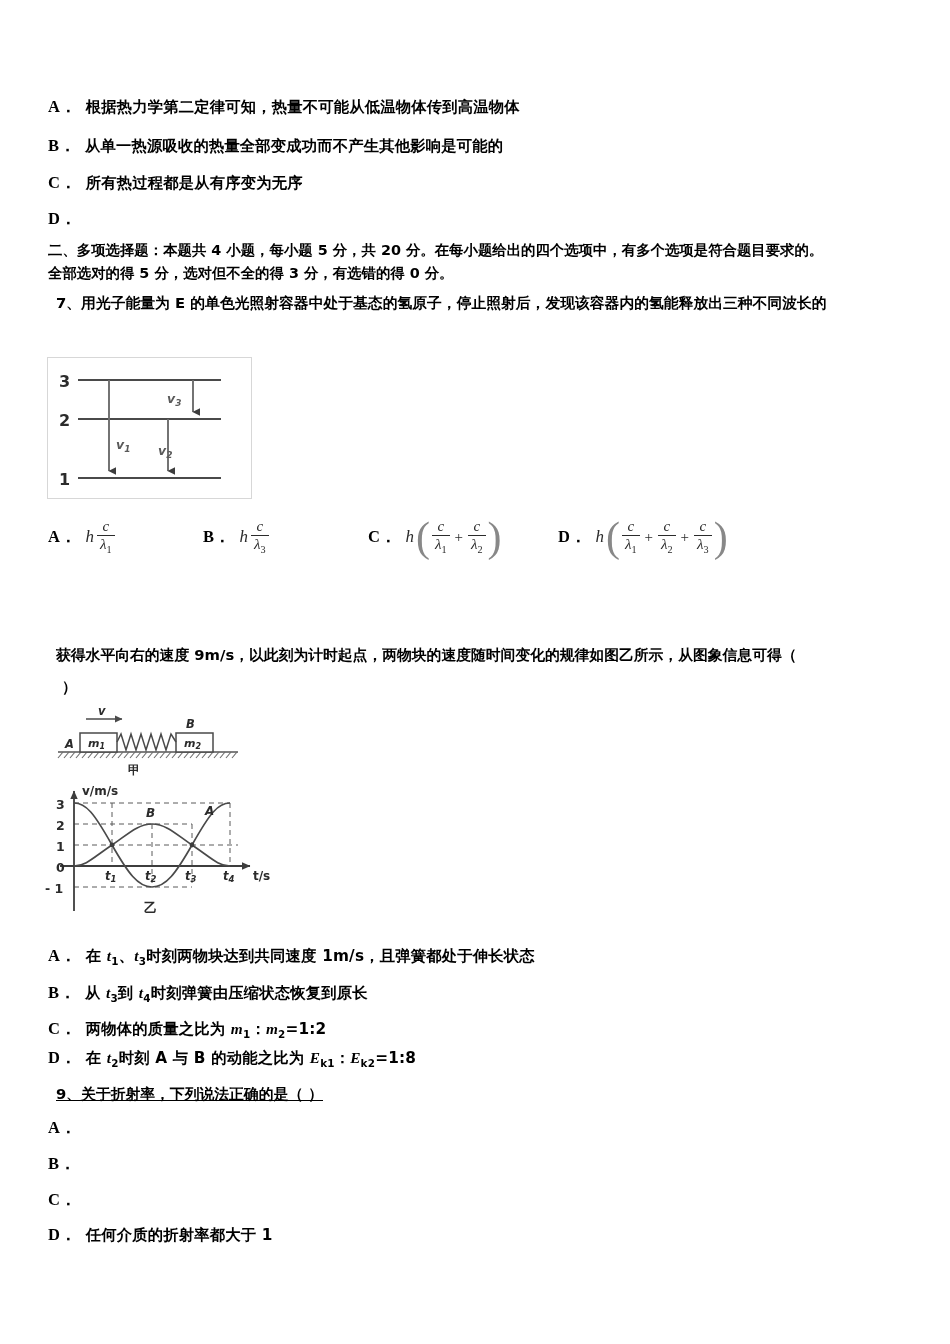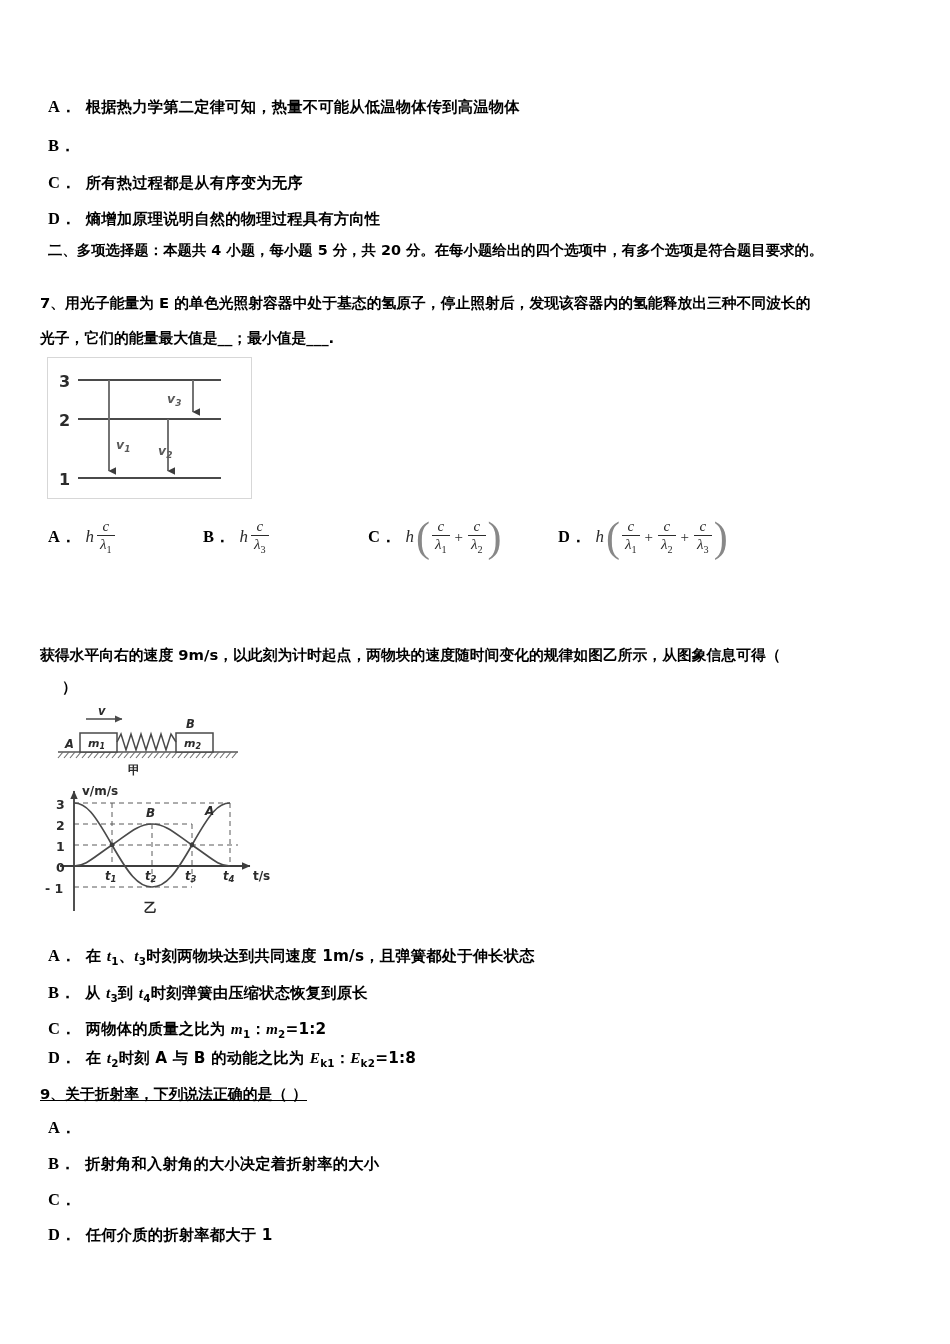--- a/index.html
+++ b/index.html
@@ -48,21 +48,21 @@
     position: absolute;
     left: 48px;
     font-family: "DejaVu Sans", sans-serif;
     font-weight: bold;
     font-size: 15px;
     white-space: nowrap;
     letter-spacing: 0px;
   }
   .qline {
     position: absolute;
-    left: 40px;
+    left: 56px;
     font-family: "DejaVu Sans", sans-serif;
     font-weight: bold;
     font-size: 15.3px;
     white-space: nowrap;
   }
   i.v { font-family: "Liberation Serif", serif; font-style: italic; font-weight: bold; }
   sub { font-size: 0.68em; }
 
   
   #energy-figure {
@@ -96,34 +96,34 @@
 <body>
 
 <div class="page">
 
   <div class="opt-row" style="top:96px;">
     <span class="opt-label">A．</span>
     <span class="opt-text">根据热力学第二定律可知，热量不可能从低温物体传到高温物体</span>
   </div>
   <div class="opt-row" style="top:135px;">
     <span class="opt-label">B．</span>
+    <span class="opt-text">从单一热源吸收的热量全部变成功而不产生其他影响是可能的</span>
   </div>
   <div class="opt-row" style="top:172px;">
     <span class="opt-label">C．</span>
     <span class="opt-text">所有热过程都是从有序变为无序</span>
   </div>
   <div class="opt-row" style="top:208px;">
     <span class="opt-label">D．</span>
-    <span class="opt-text">熵增加原理说明自然的物理过程具有方向性</span>
   </div>
 
   <div class="para" style="top:241px; font-size:14.4px;">二、多项选择题：本题共 4 小题，每小题 5 分，共 20 分。在每小题给出的四个选项中，有多个选项是符合题目要求的。</div>
+  <div class="para" style="top:264px; font-size:14.4px;">全部选对的得 5 分，选对但不全的得 3 分，有选错的得 0 分。</div>
 
   <div class="qline" style="top:294px; font-size:14.8px;">7、用光子能量为 E 的单色光照射容器中处于基态的氢原子，停止照射后，发现该容器内的氢能释放出三种不同波长的</div>
-  <div class="qline" style="top:329px; font-size:14.8px;">光子，它们的能量最大值是__；最小值是___.</div>
 
   <div id="energy-figure">
     <svg width="203" height="140" viewBox="0 0 203 140">
       <defs>
         <marker id="ah" markerWidth="9" markerHeight="9" refX="4.2" refY="7.6" orient="auto" markerUnits="userSpaceOnUse">
           <path d="M0.4,0.6 L8,0.6 L4.2,8.2 Z" fill="#3d3d3d"></path>
         </marker>
       </defs>
 
       <line x1="30" y1="22" x2="173" y2="22" stroke="#4a4a4a" stroke-width="2.1"></line>
@@ -353,21 +353,20 @@
     <span class="opt-text">在 <i class="v">t</i><sub>2</sub>时刻 A 与 B 的动能之比为 <i class="v">E</i><sub>k1</sub>：<i class="v">E</i><sub>k2</sub>=1:8</span>
   </div>
 
   <div class="qline" style="top:1085px; font-size:14.8px;text-decoration:underline;">9、关于折射率，下列说法正确的是（      ）</div>
 
   <div class="opt-row" style="top:1117px;">
     <span class="opt-label">A．</span>
   </div>
   <div class="opt-row" style="top:1153px;">
     <span class="opt-label">B．</span>
-    <span class="opt-text">折射角和入射角的大小决定着折射率的大小</span>
   </div>
   <div class="opt-row" style="top:1189px;">
     <span class="opt-label">C．</span>
   </div>
   <div class="opt-row" style="top:1224px;">
     <span class="opt-label">D．</span>
     <span class="opt-text">任何介质的折射率都大于 1</span>
   </div>
 
 </div>

